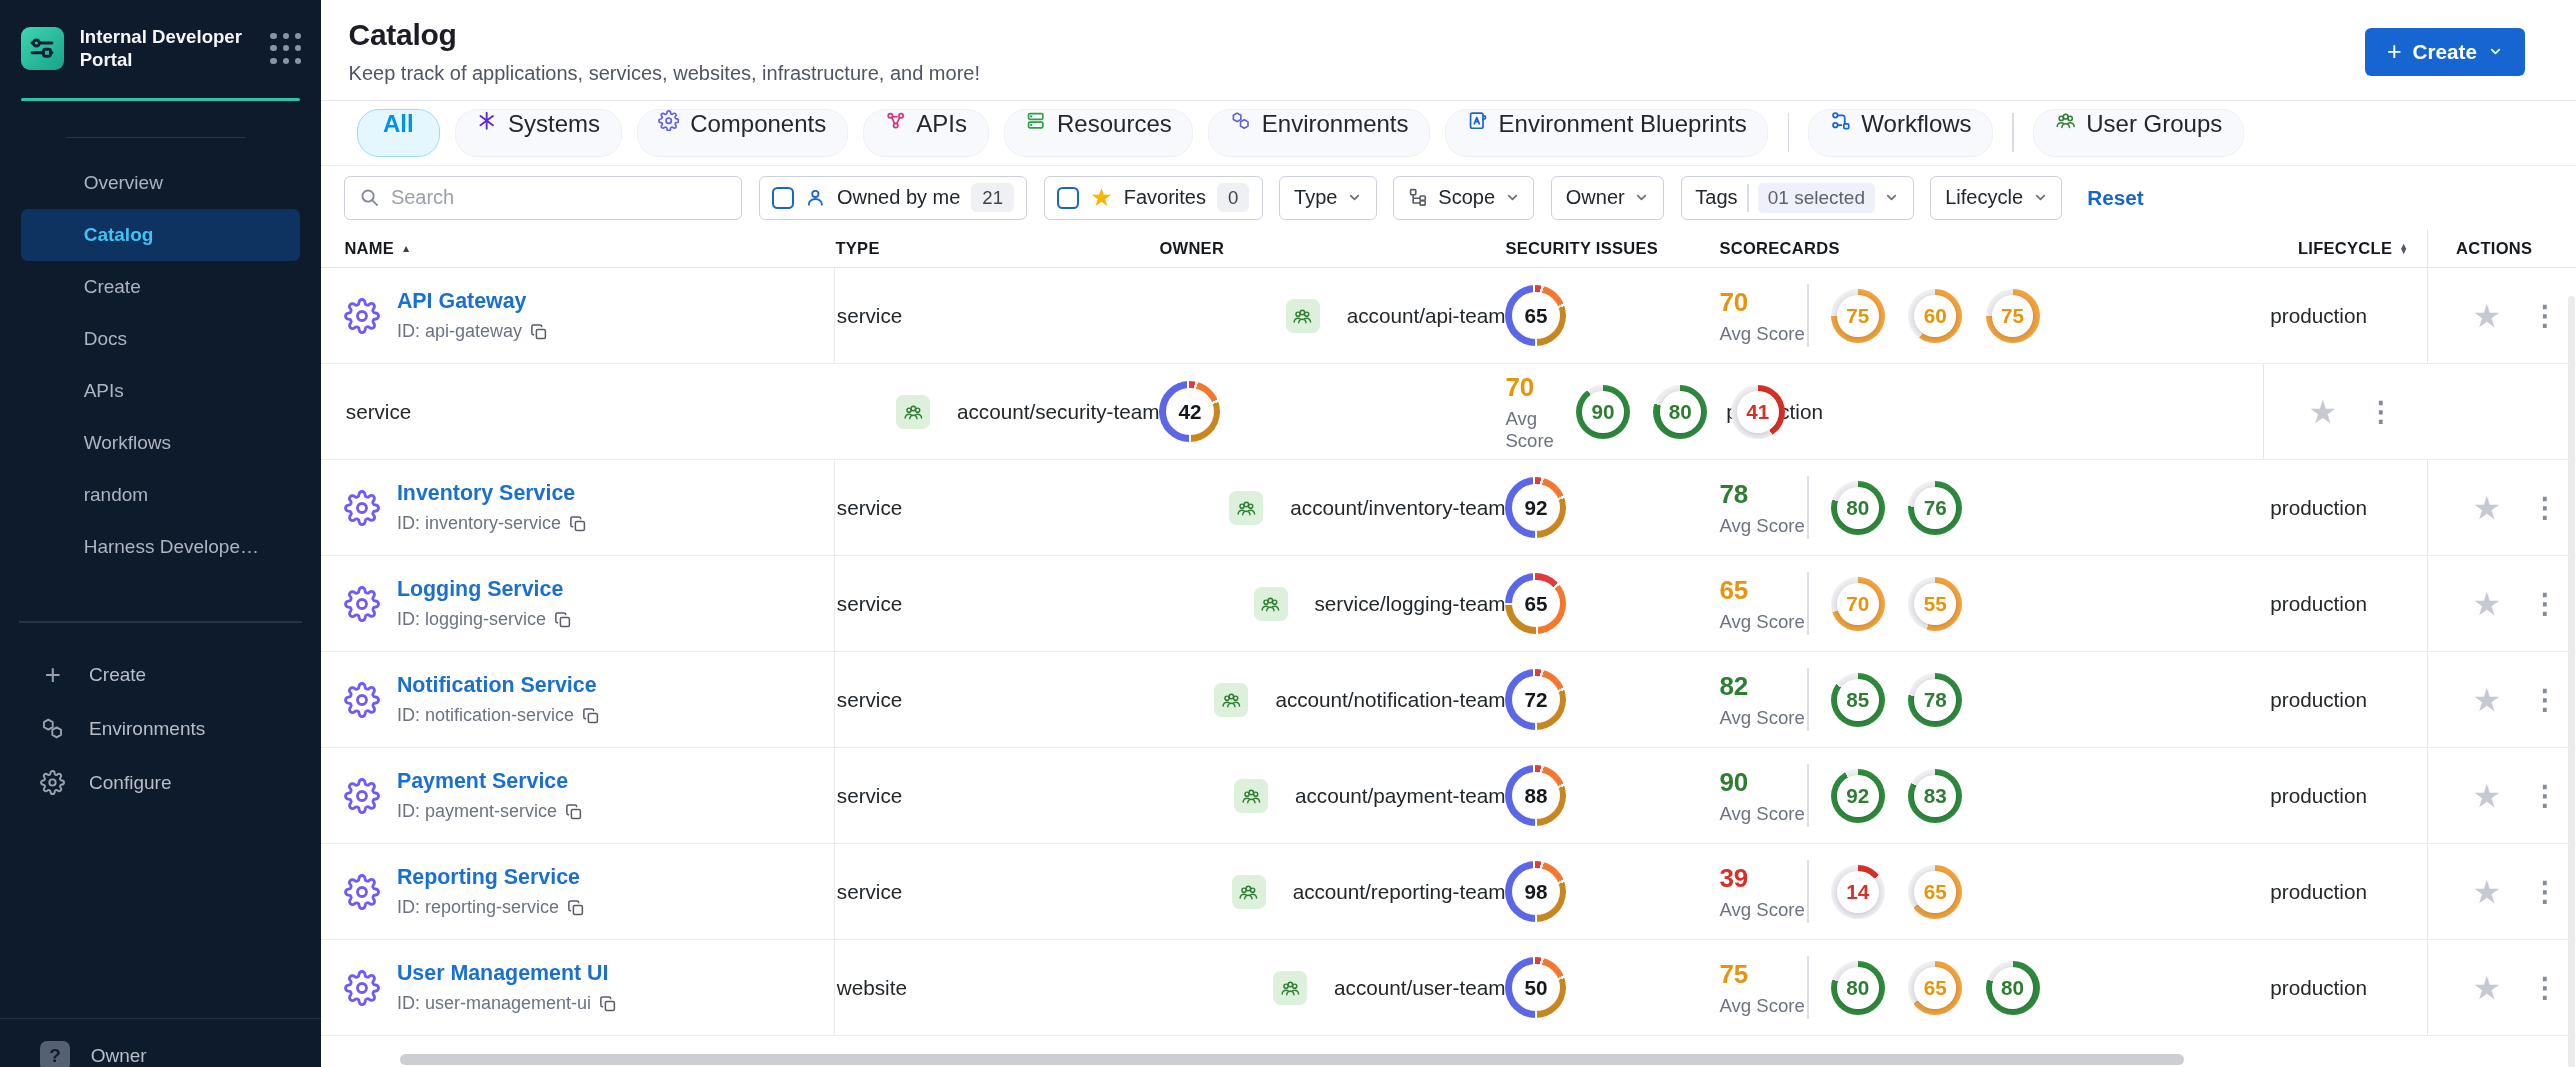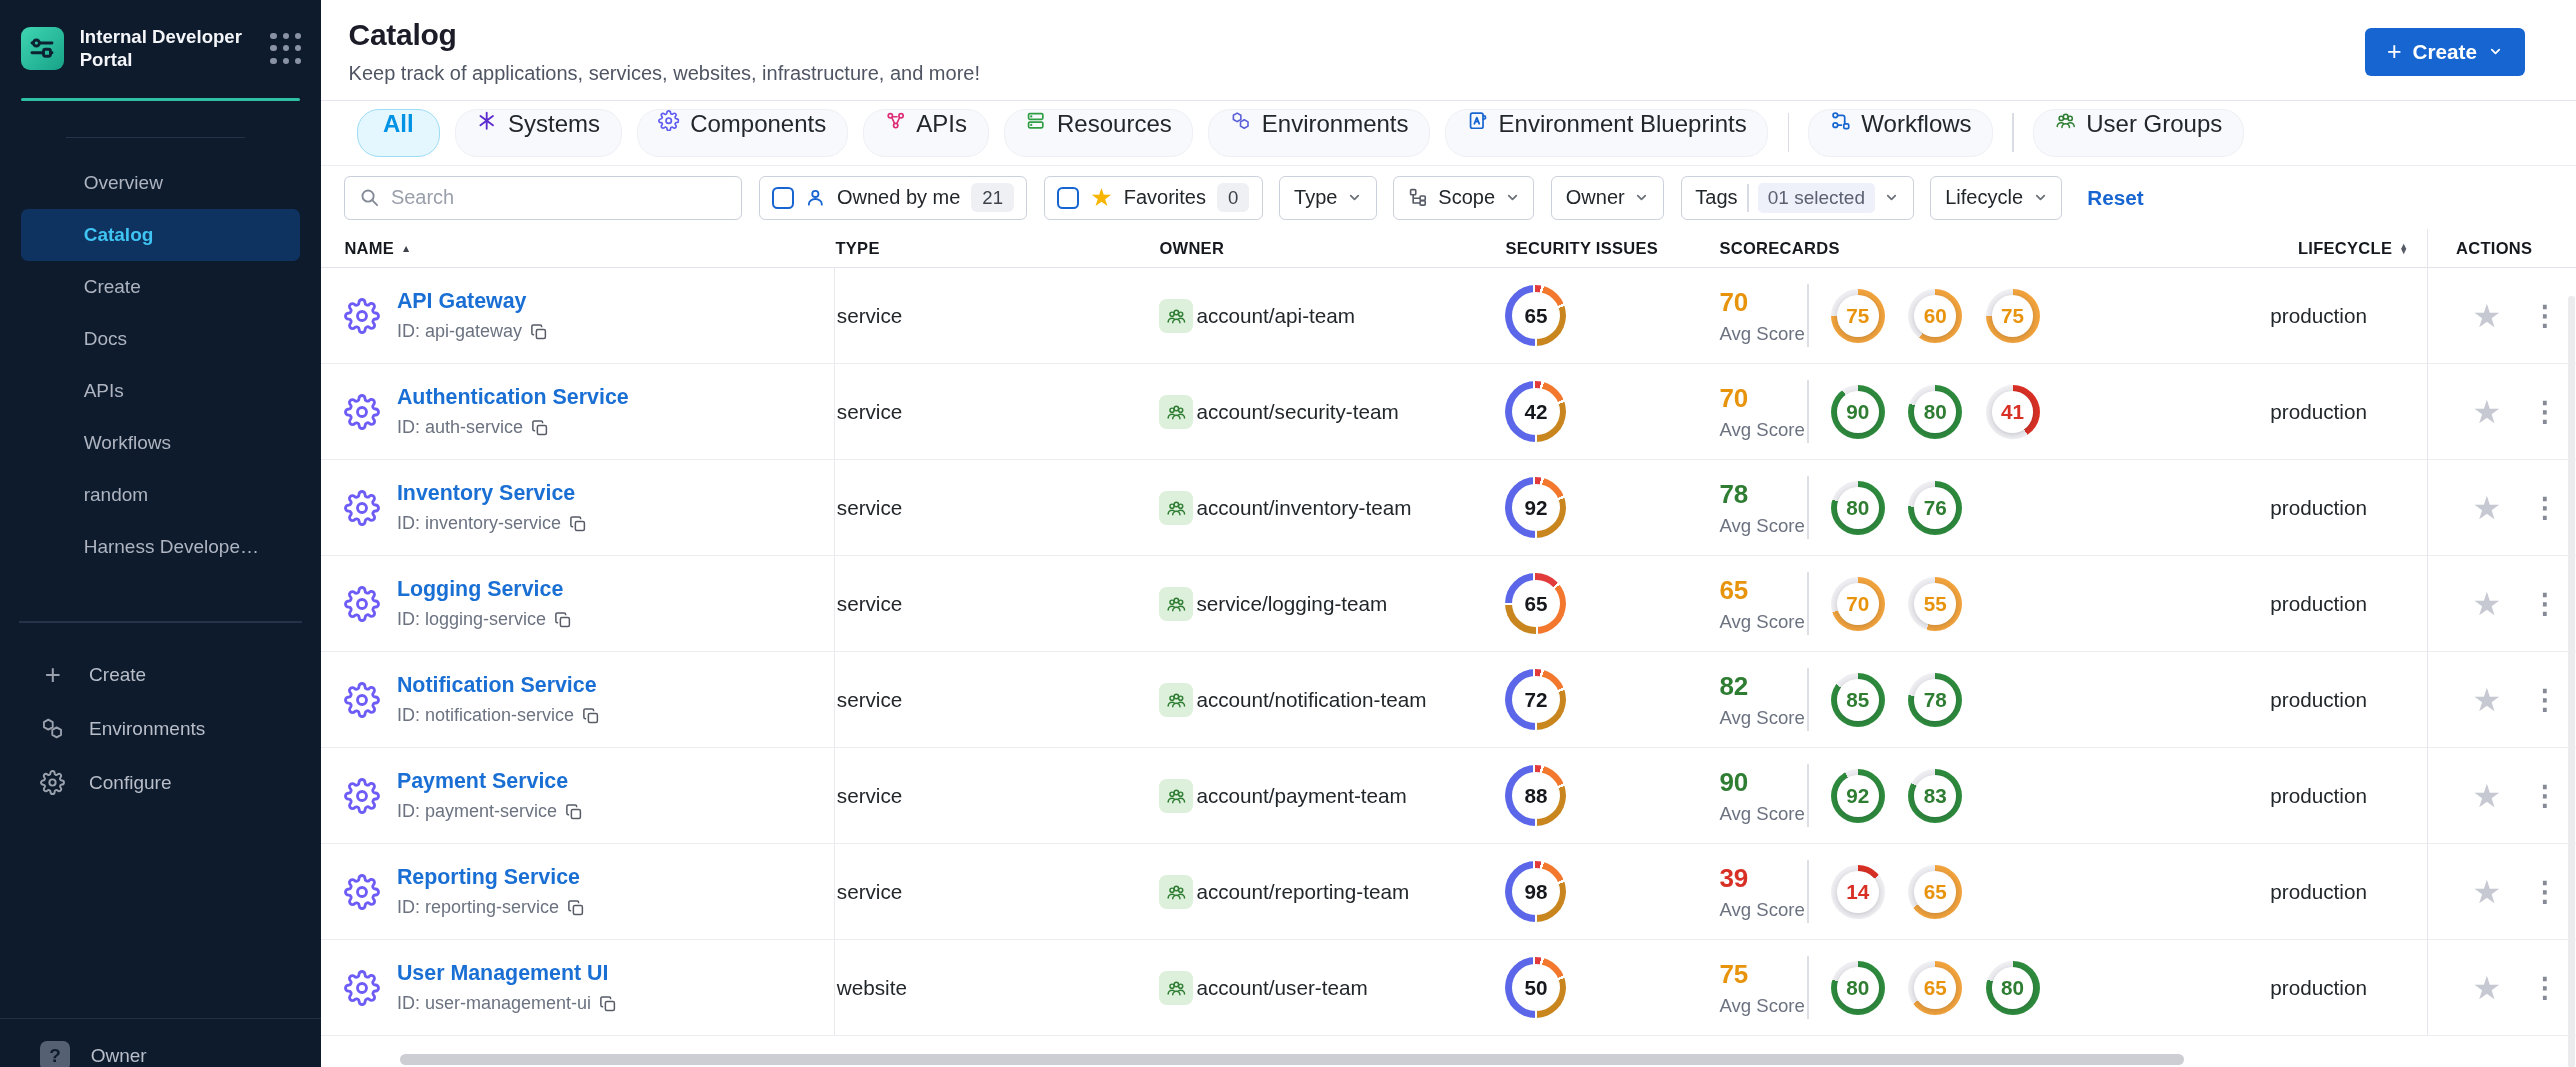--- a/index.html
+++ b/index.html
@@ -88,21 +88,21 @@
 
   .trow { height:96px; border-bottom:1.4px solid #ececf1; align-items:center; }
   .cell { display:flex; align-items:center; height:100%; }
   .cell-name { gap:16.5px; border-right:1.4px solid #e9e9ee; padding-right:13.8px; }
   .gear-lg { width:36px; height:36px; color:#6d5cf5; flex:none; }
   .name-stack { display:flex; flex-direction:column; gap:6.9px; }
   .ent-name { font-size:21.4px; font-weight:700; color:#1a6fd4; cursor:pointer; }
   .ent-id { font-size:18px; color:#6b7280; display:flex; align-items:center; gap:8.3px; }
   .ent-id svg { width:18px; height:18px; color:#565b66; cursor:pointer; }
   .cell-type { font-size:20.7px; color:#22272b; padding-left:1.4px; }
-  .cell-owner { gap:3px; }
+  .cell-owner { gap:27px;justify-content:flex-end; }
   .owner-badge { width:34px; height:34px; border-radius:7.6px; background:#ddf0db;
     display:flex; align-items:center; justify-content:center; flex:none; }
   .owner-badge svg { width:20.7px; height:20.7px; color:#2e7d32; }
   .owner-name { font-size:20.7px; color:#22272b; }
 
   .donut { position:relative; width:61px; height:61px; border-radius:50%; }
   .donut-in { position:absolute; inset:6.9px; background:#fff; border-radius:50%;
     display:flex; align-items:center; justify-content:center; }
   .donut-num { font-size:20.7px; font-weight:600; color:#15191e; }
 
@@ -486,34 +486,20 @@
               </div>
             </div>
           </div>
           <div class="cell cell-life">production</div>
           <div class="cell cell-actions">
             <span class="act-star">★</span>
             <span class="act-dots">⋮</span>
           </div>
         </div>
         <div class="trow">
-          <div class="cell cell-name">
-            <svg class="gear-lg" viewBox="0 0 52 52" width="36" height="36">
-              <use href="#i-gear"></use>
-            </svg>
-            <div class="name-stack">
-              <div class="ent-name">Authentication Service</div>
-              <div class="ent-id">
-                <span>ID: auth-service</span>
-                <svg viewBox="0 0 26 26" width="18" height="18">
-                  <use href="#i-copy"></use>
-                </svg>
-              </div>
-            </div>
-          </div>
           <div class="cell cell-type">service</div>
           <div class="cell cell-owner">
             <span class="owner-badge">
               <svg viewBox="0 0 30 30" width="20.7" height="20.7">
                 <use href="#i-users"></use>
               </svg>
             </span>
             <span class="owner-name">account/security-team</span>
           </div>
           <div class="cell">

